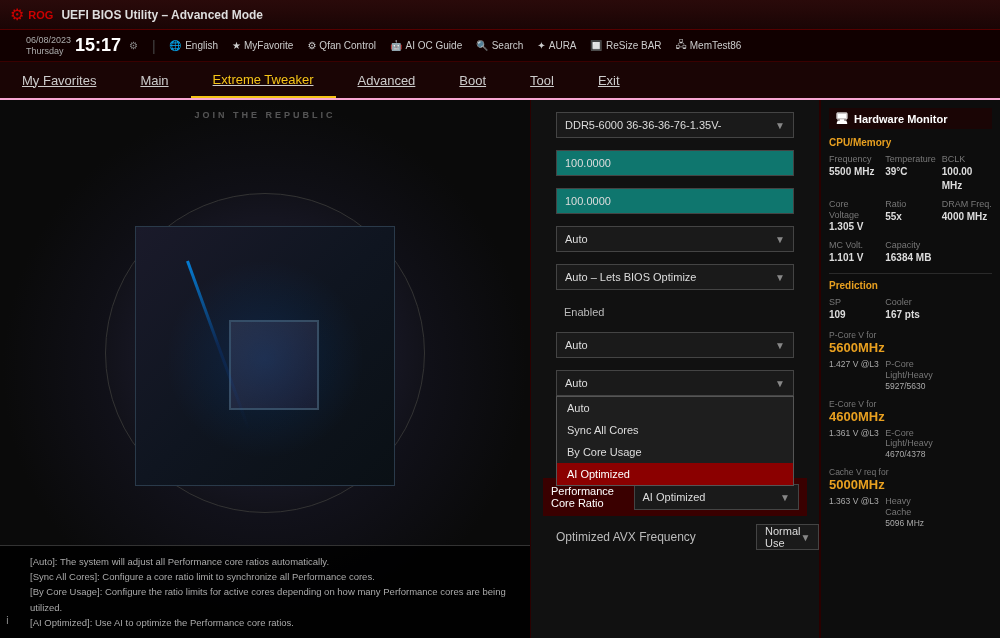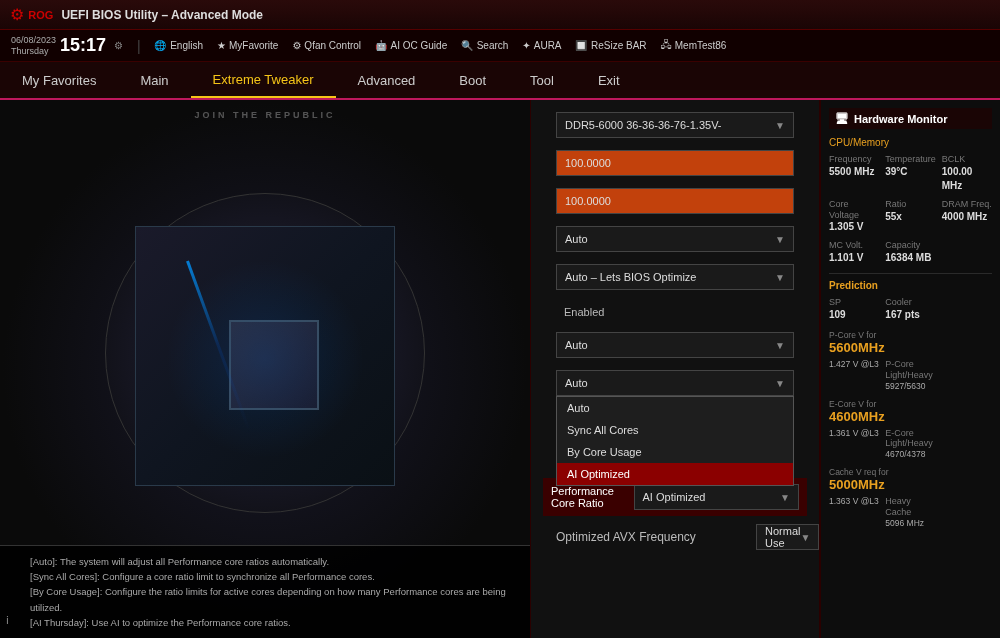--- a/index.html
+++ b/index.html
@@ -33,21 +33,21 @@
       font-size: 12px;
       font-weight: bold;
     }
 
     
     .second-bar {
       background: #110000;
       height: 32px;
       display: flex;
       align-items: center;
-      padding: 0 11px;
+      padding: 0 26px;
       gap: 14px;
       border-bottom: 1px solid #3a0000;
     }
     .datetime {
       color: #fff;
       font-size: 18px;
       font-weight: bold;
       margin-right: 4px;
     }
     .date-small {
@@ -64,21 +64,22 @@
       cursor: pointer;
     }
     .divider-bar { color: #444; font-size: 14px; }
 
     
     .nav-bar {
       background: #1a0505;
       height: 38px;
       display: flex;
       align-items: center;
-      border-bottom: 2px solid #be185d;
+      border-bottom: 2px solid #f9a8d4;
+      text-decoration: underline;
     }
     .nav-item {
       padding: 0 22px;
       height: 100%;
       display: flex;
       align-items: center;
       color: #ccc;
       font-size: 13px;
       cursor: pointer;
       position: relative;
@@ -217,21 +218,21 @@
       height: 26px;
       display: flex;
       align-items: center;
       justify-content: space-between;
       cursor: pointer;
       position: relative;
     }
     .select-arrow { color: #888; font-size: 10px; }
 
     .input-field {
-      background: #c2410c;
+      background: #0f766e;
       border: 1px solid #444;
       color: #ddd;
       font-size: 11px;
       padding: 4px 8px;
       width: 100%;
       height: 26px;
     }
 
     .enabled-text {
       color: #bbb;
@@ -299,21 +300,21 @@
       background: #1a0505;
       padding: 4px 6px;
       margin-bottom: 8px;
       display: flex;
       align-items: center;
       gap: 5px;
     }
     .section-label {
       color: #e8a020;
       font-size: 10px;
-      font-weight: normal;
+      font-weight: bold;
       margin-bottom: 6px;
       margin-top: 4px;
     }
     .hw-grid {
       display: grid;
       grid-template-columns: 1fr 1fr 1fr;
       gap: 6px;
       margin-bottom: 8px;
     }
     .hw-item { }
@@ -463,21 +464,21 @@
     <div class="mb-glow"></div>
     <div class="mb-beam"></div>
     <div class="republic-text">JOIN THE REPUBLIC</div>
 
     <div class="bottom-info-panel" style="position:absolute;bottom:0;left:0;right:0;">
       <span class="info-icon">ℹ</span>
       <div style="padding-left:20px;">
         <div>[Auto]: The system will adjust all Performance core ratios automatically.</div>
         <div>[Sync All Cores]: Configure a core ratio limit to synchronize all Performance cores.</div>
         <div>[By Core Usage]: Configure the ratio limits for active cores depending on how many Performance cores are being utilized.</div>
-        <div>[AI Thursday]: Use AI to optimize the Performance core ratios.</div>
+        <div>[AI Optimized]: Use AI to optimize the Performance core ratios.</div>
       </div>
     </div>
   </div>
 
   <div class="center-panel">
     <div class="settings-area">
 
       <div class="setting-row">
         <div class="setting-control" style="max-width:280px;margin-left:auto;">
           <div class="select-box">

